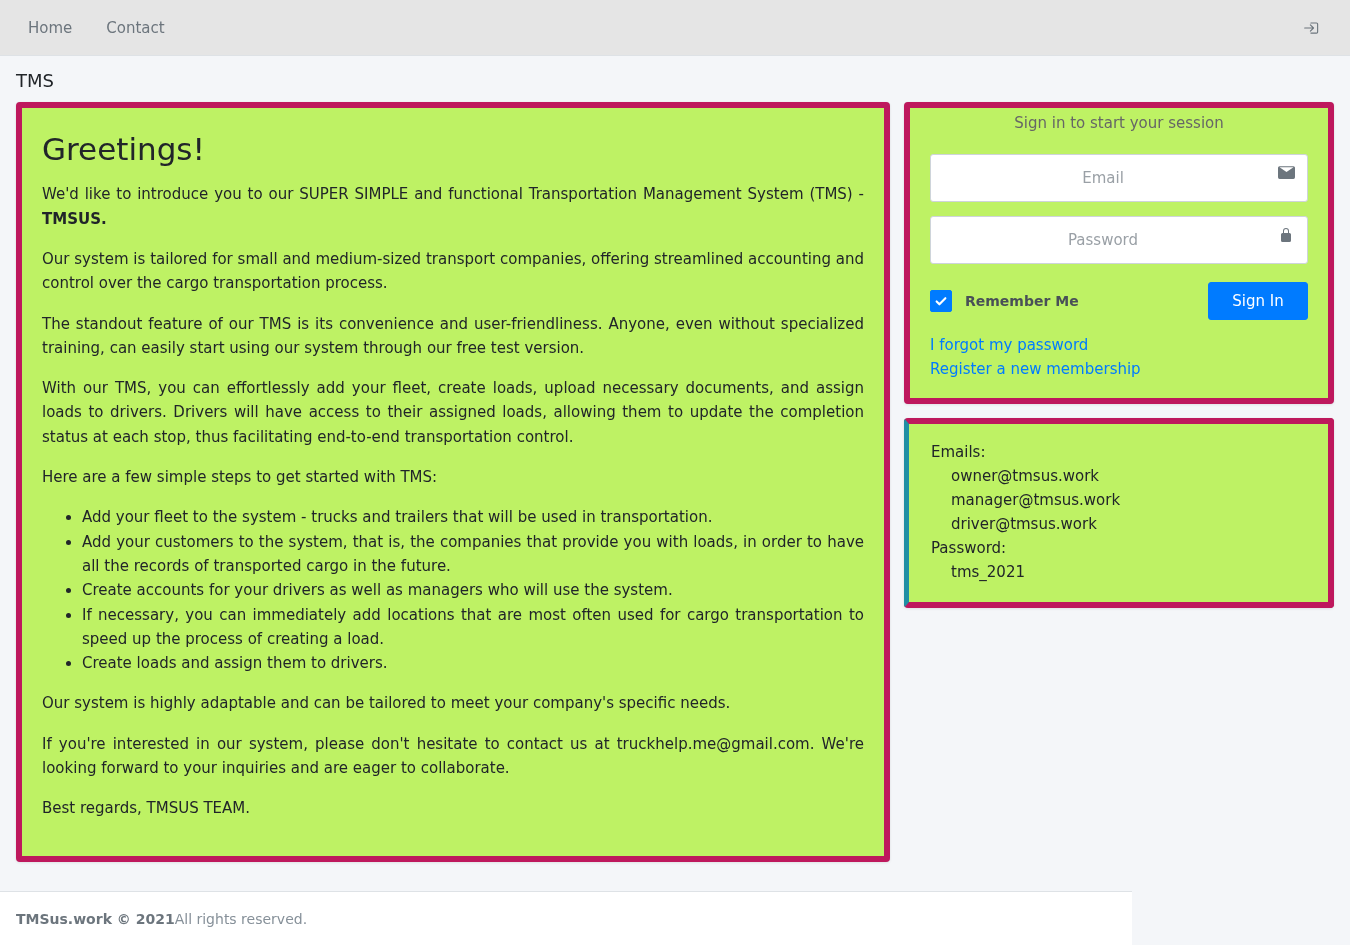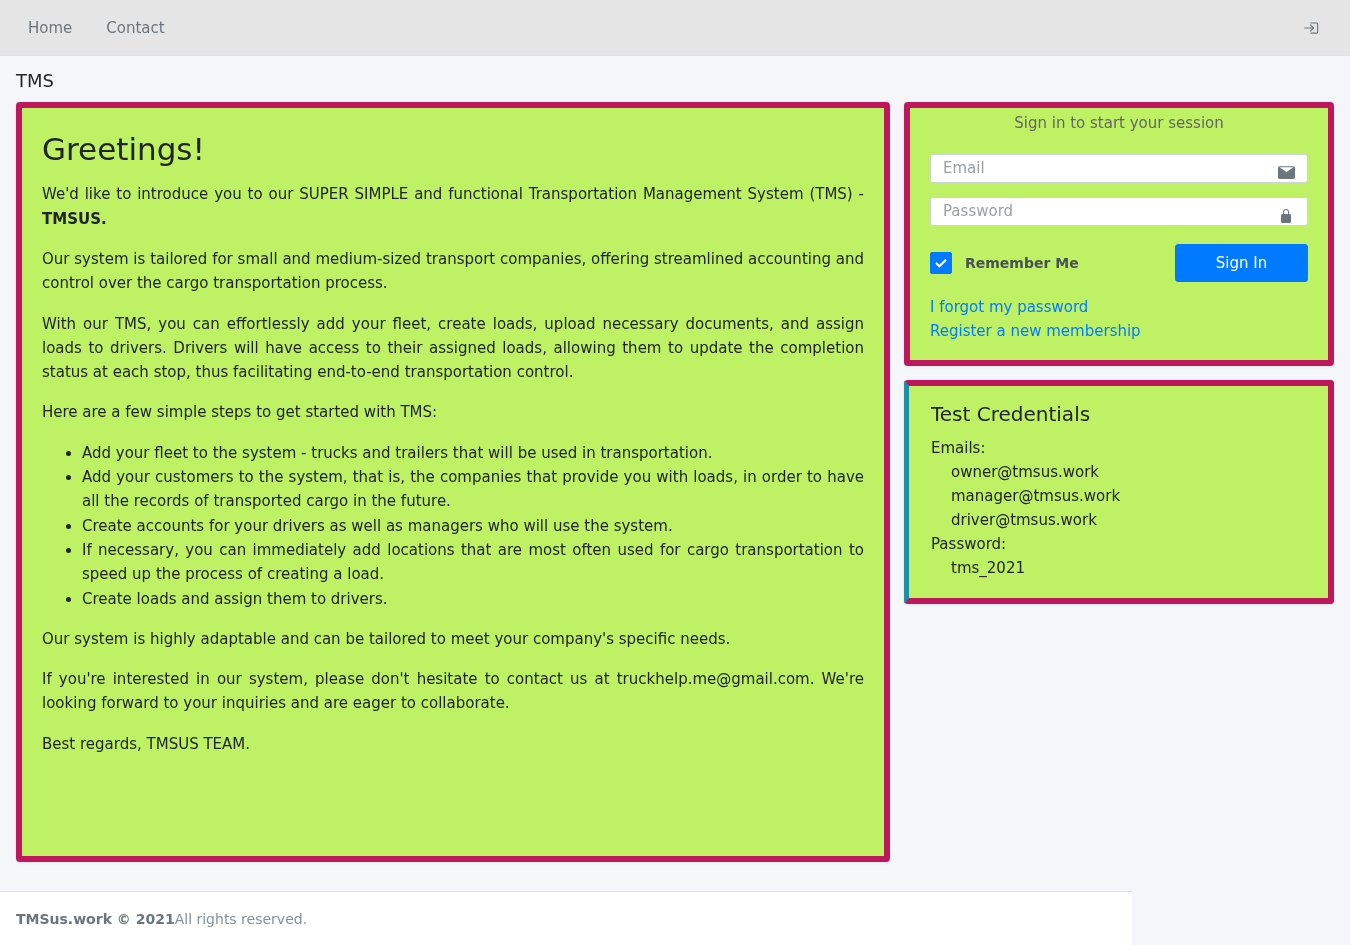--- a/index.html
+++ b/index.html
@@ -127,29 +127,30 @@
     color: #666666;
     font-size: 15px;
     margin: 0 0 22px 0;
   }
   .input-group {
     position: relative;
     margin-bottom: 14px;
   }
   .form-control {
     width: 100%;
-    height: 29px;
+    height: 48px;
     border: 1px solid #ced4da;
     border-radius: 3px;
     padding: 6px 44px 6px 12px;
     font-size: 15px;
     font-family: inherit;
     color: #495057;
     background: #fff;
     outline: none;
+    text-align: center;
   }
   .form-control::placeholder { color: #9aa0a6; }
   .input-icon {
     position: absolute;
     right: 1px;
     top: 1px;
     height: 36px;
     width: 42px;
     display: flex;
     align-items: center;
@@ -186,21 +187,21 @@
     color: #495057;
   }
   .btn-primary {
     background: #007bff;
     border: 1px solid #007bff;
     color: #ffffff;
     font-size: 15px;
     font-family: inherit;
     border-radius: 3px;
     padding: 9px 0;
-    width: 133px;
+    width: 100px;
     cursor: pointer;
     text-align: center;
   }
   .link-line {
     margin-top: 16px;
   }
   .link-line a {
     display: block;
     color: #007bff;
     font-size: 15px;
@@ -276,20 +277,21 @@
 
 <div class="content-wrap">
 
   <div class="col-main">
     <div class="card article">
       <h1>Greetings!</h1>
 
       <p><span>We'd like to introduce you to our SUPER SIMPLE and functional Transportation Management System (TMS) - </span><strong>TMSUS.</strong></p>
 
       <p>Our system is tailored for small and medium-sized transport companies, offering streamlined accounting and control over the cargo transportation process.</p>
+      <p>The standout feature of our TMS is its convenience and user-friendliness. Anyone, even without specialized training, can easily start using our system through our free test version.</p>
       <p>With our TMS, you can effortlessly add your fleet, create loads, upload necessary documents, and assign loads to drivers. Drivers will have access to their assigned loads, allowing them to update the completion status at each stop, thus facilitating end-to-end transportation control.</p>
       <p>Here are a few simple steps to get started with TMS:</p>
 
       <ul>
         <li>Add your fleet to the system - trucks and trailers that will be used in transportation.</li>
         <li>Add your customers to the system, that is, the companies that provide you with loads, in order to have all the records of transported cargo in the future.</li>
         <li>Create accounts for your drivers as well as managers who will use the system.</li>
         <li>If necessary, you can immediately add locations that are most often used for cargo transportation to speed up the process of creating a load.</li>
         <li>Create loads and assign them to drivers.</li>
       </ul>
@@ -335,21 +337,20 @@
         <button class="btn-primary">Sign In</button>
       </div>
 
       <div class="link-line">
         <a>I forgot my password</a>
         <a>Register a new membership</a>
       </div>
     </div>
 
     <div class="card cred-card">
-      <h2 class="cred-title">Test Credentials</h2>
       <p class="cred-label">Emails:</p>
       <p class="cred-value">owner@tmsus.work</p>
       <p class="cred-value">manager@tmsus.work</p>
       <p class="cred-value">driver@tmsus.work</p>
       <p class="cred-label">Password:</p>
       <p class="cred-value">tms_2021</p>
     </div>
 
   </div>
 </div>

